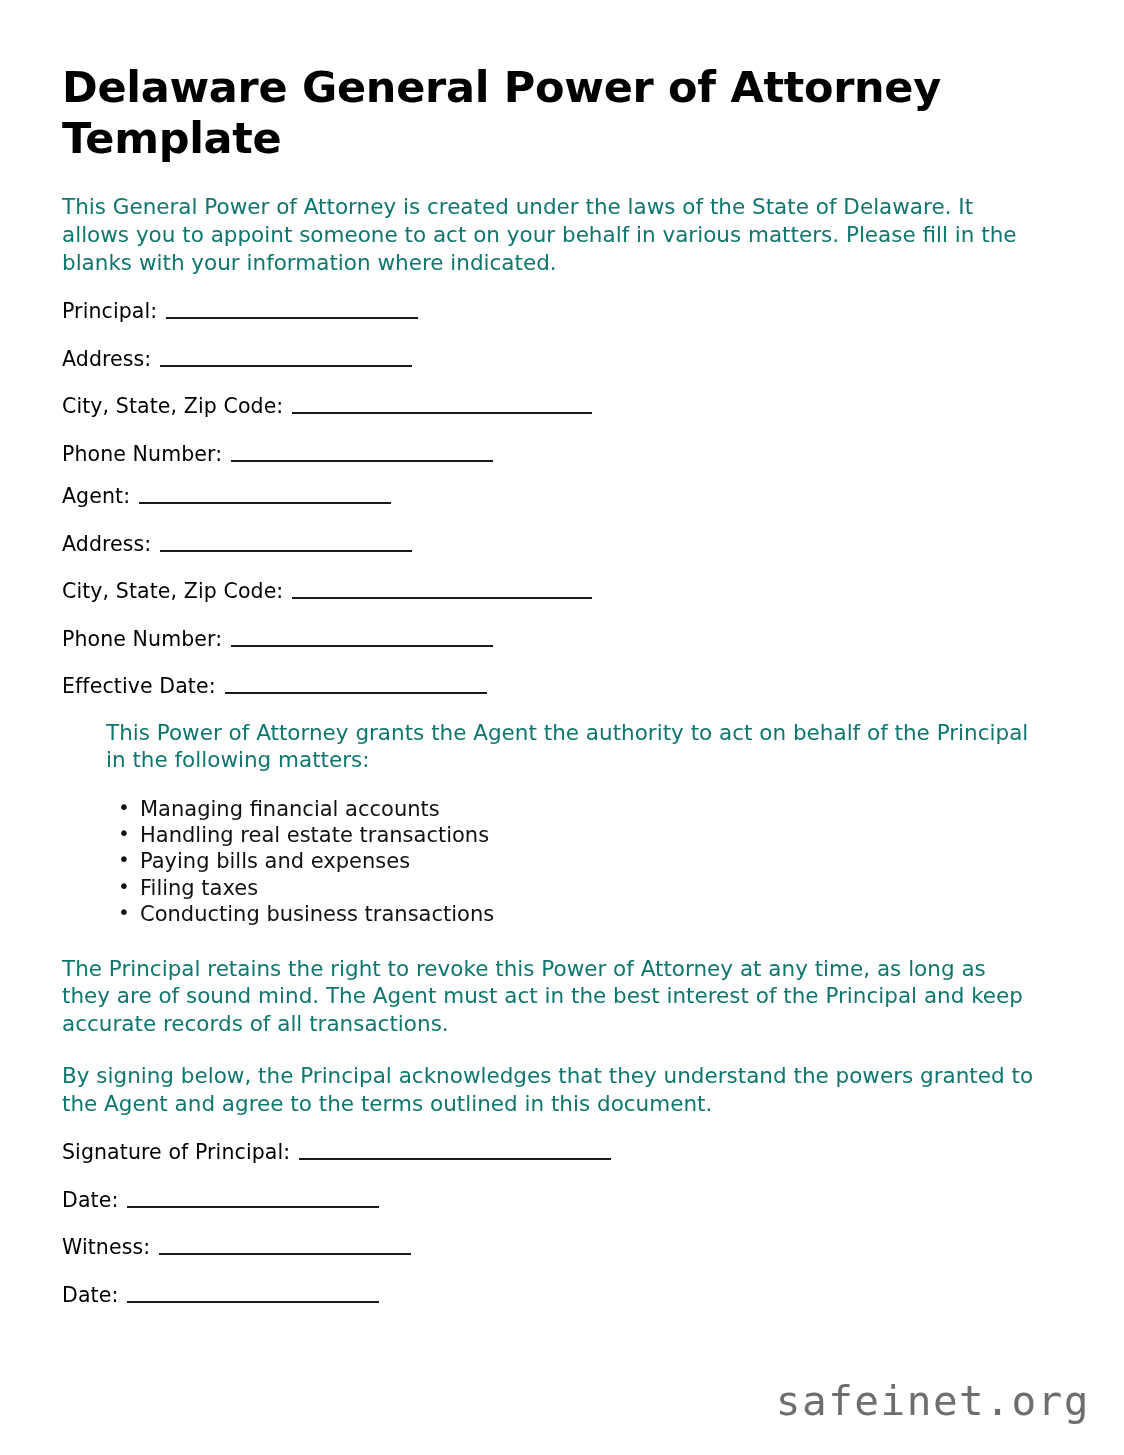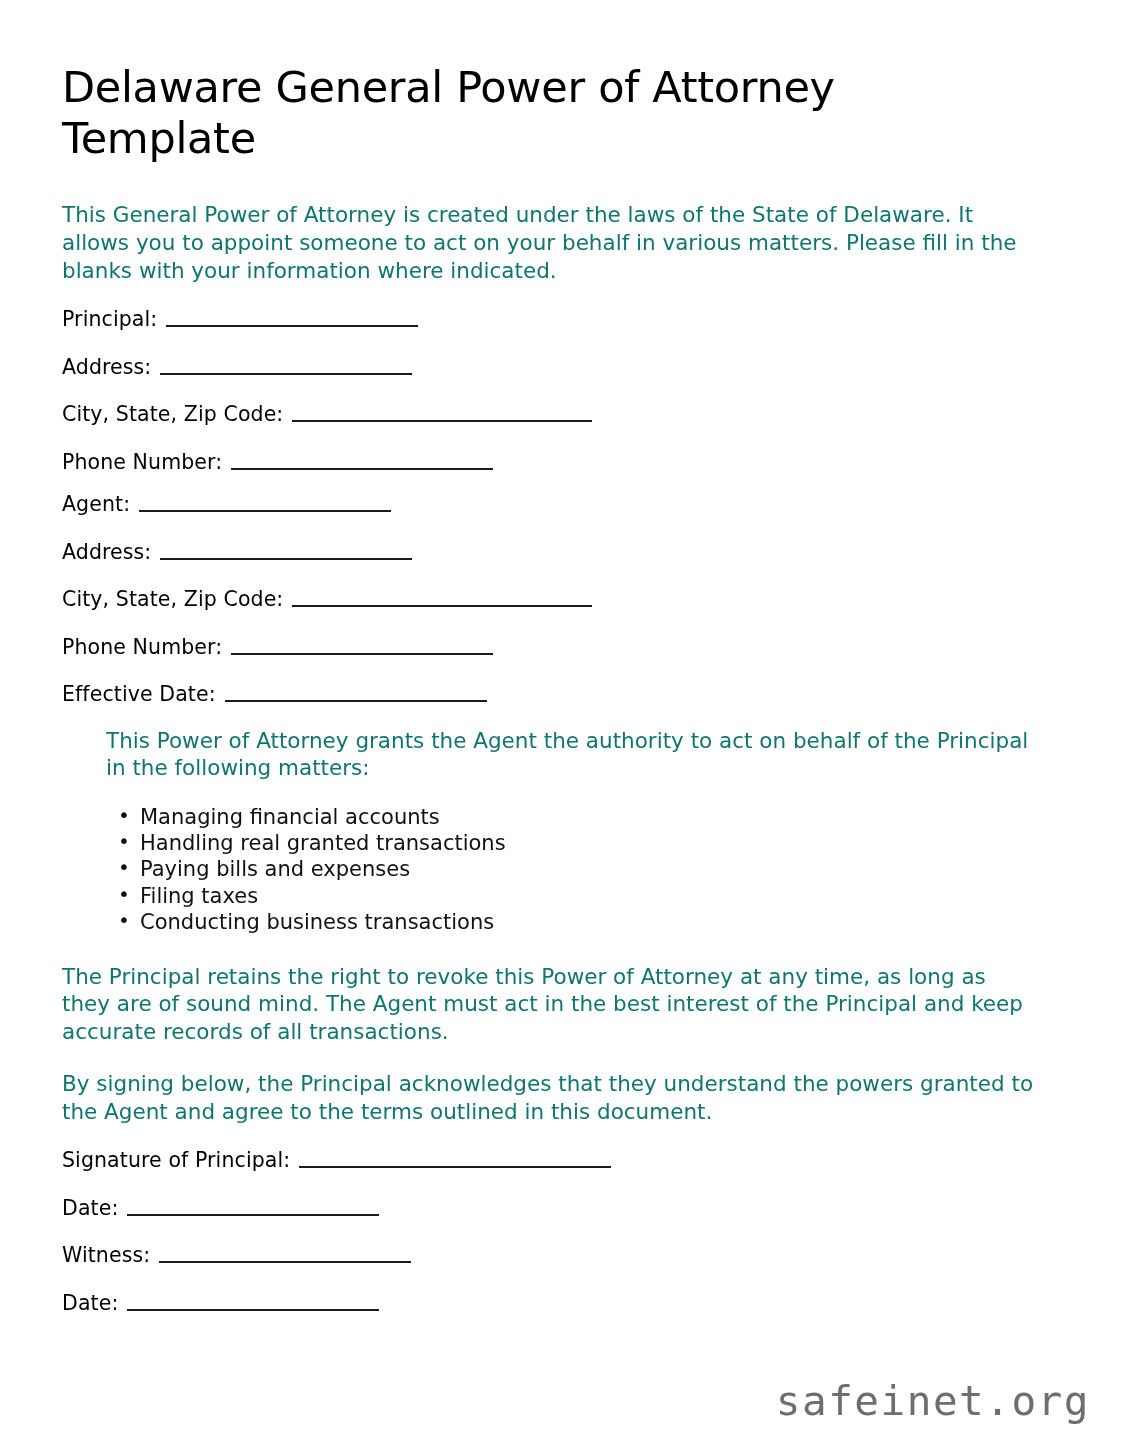--- a/index.html
+++ b/index.html
@@ -23,25 +23,25 @@
     top: 0;
     width: 1124px;
     height: 1455px;
     box-sizing: border-box;
     padding: 62px 89px 0 62px;
   }
 
   
   .doc-title {
     font-family: "DejaVu Sans", "Liberation Sans", sans-serif;
-    font-weight: 400;
+    font-weight: 700;
     font-size: 43px;
     line-height: 1.18;
     letter-spacing: -0.3px;
-    margin: 0 0 38px 0;
+    margin: 0 0 30px 0;
     max-width: 930px;
     color: #000;
   }
 
   
   .para {
     font-size: 21.5px;
     line-height: 1.28;
     margin: 0 0 25px 0;
     max-width: 975px;
@@ -160,21 +160,21 @@
     </div>
     <div class="field-row">
       <span class="field-label">Effective Date:</span><span class="blank w-md"></span>
     </div>
   </div>
 
   <p class="para tight">This Power of Attorney grants the Agent the authority to act on behalf of the Principal in the following matters:</p>
 
   <ul class="bullets">
     <li>Managing financial accounts</li>
-    <li>Handling real granted transactions</li>
+    <li>Handling real estate transactions</li>
     <li>Paying bills and expenses</li>
     <li>Filing taxes</li>
     <li>Conducting business transactions</li>
   </ul>
 
   <p class="para">The Principal retains the right to revoke this Power of Attorney at any time, as long as they are of sound mind. The Agent must act in the best interest of the Principal and keep accurate records of all transactions.</p>
 
   <p class="para">By signing below, the Principal acknowledges that they understand the powers granted to the Agent and agree to the terms outlined in this document.</p>
 
   <div class="fields sign-block">

